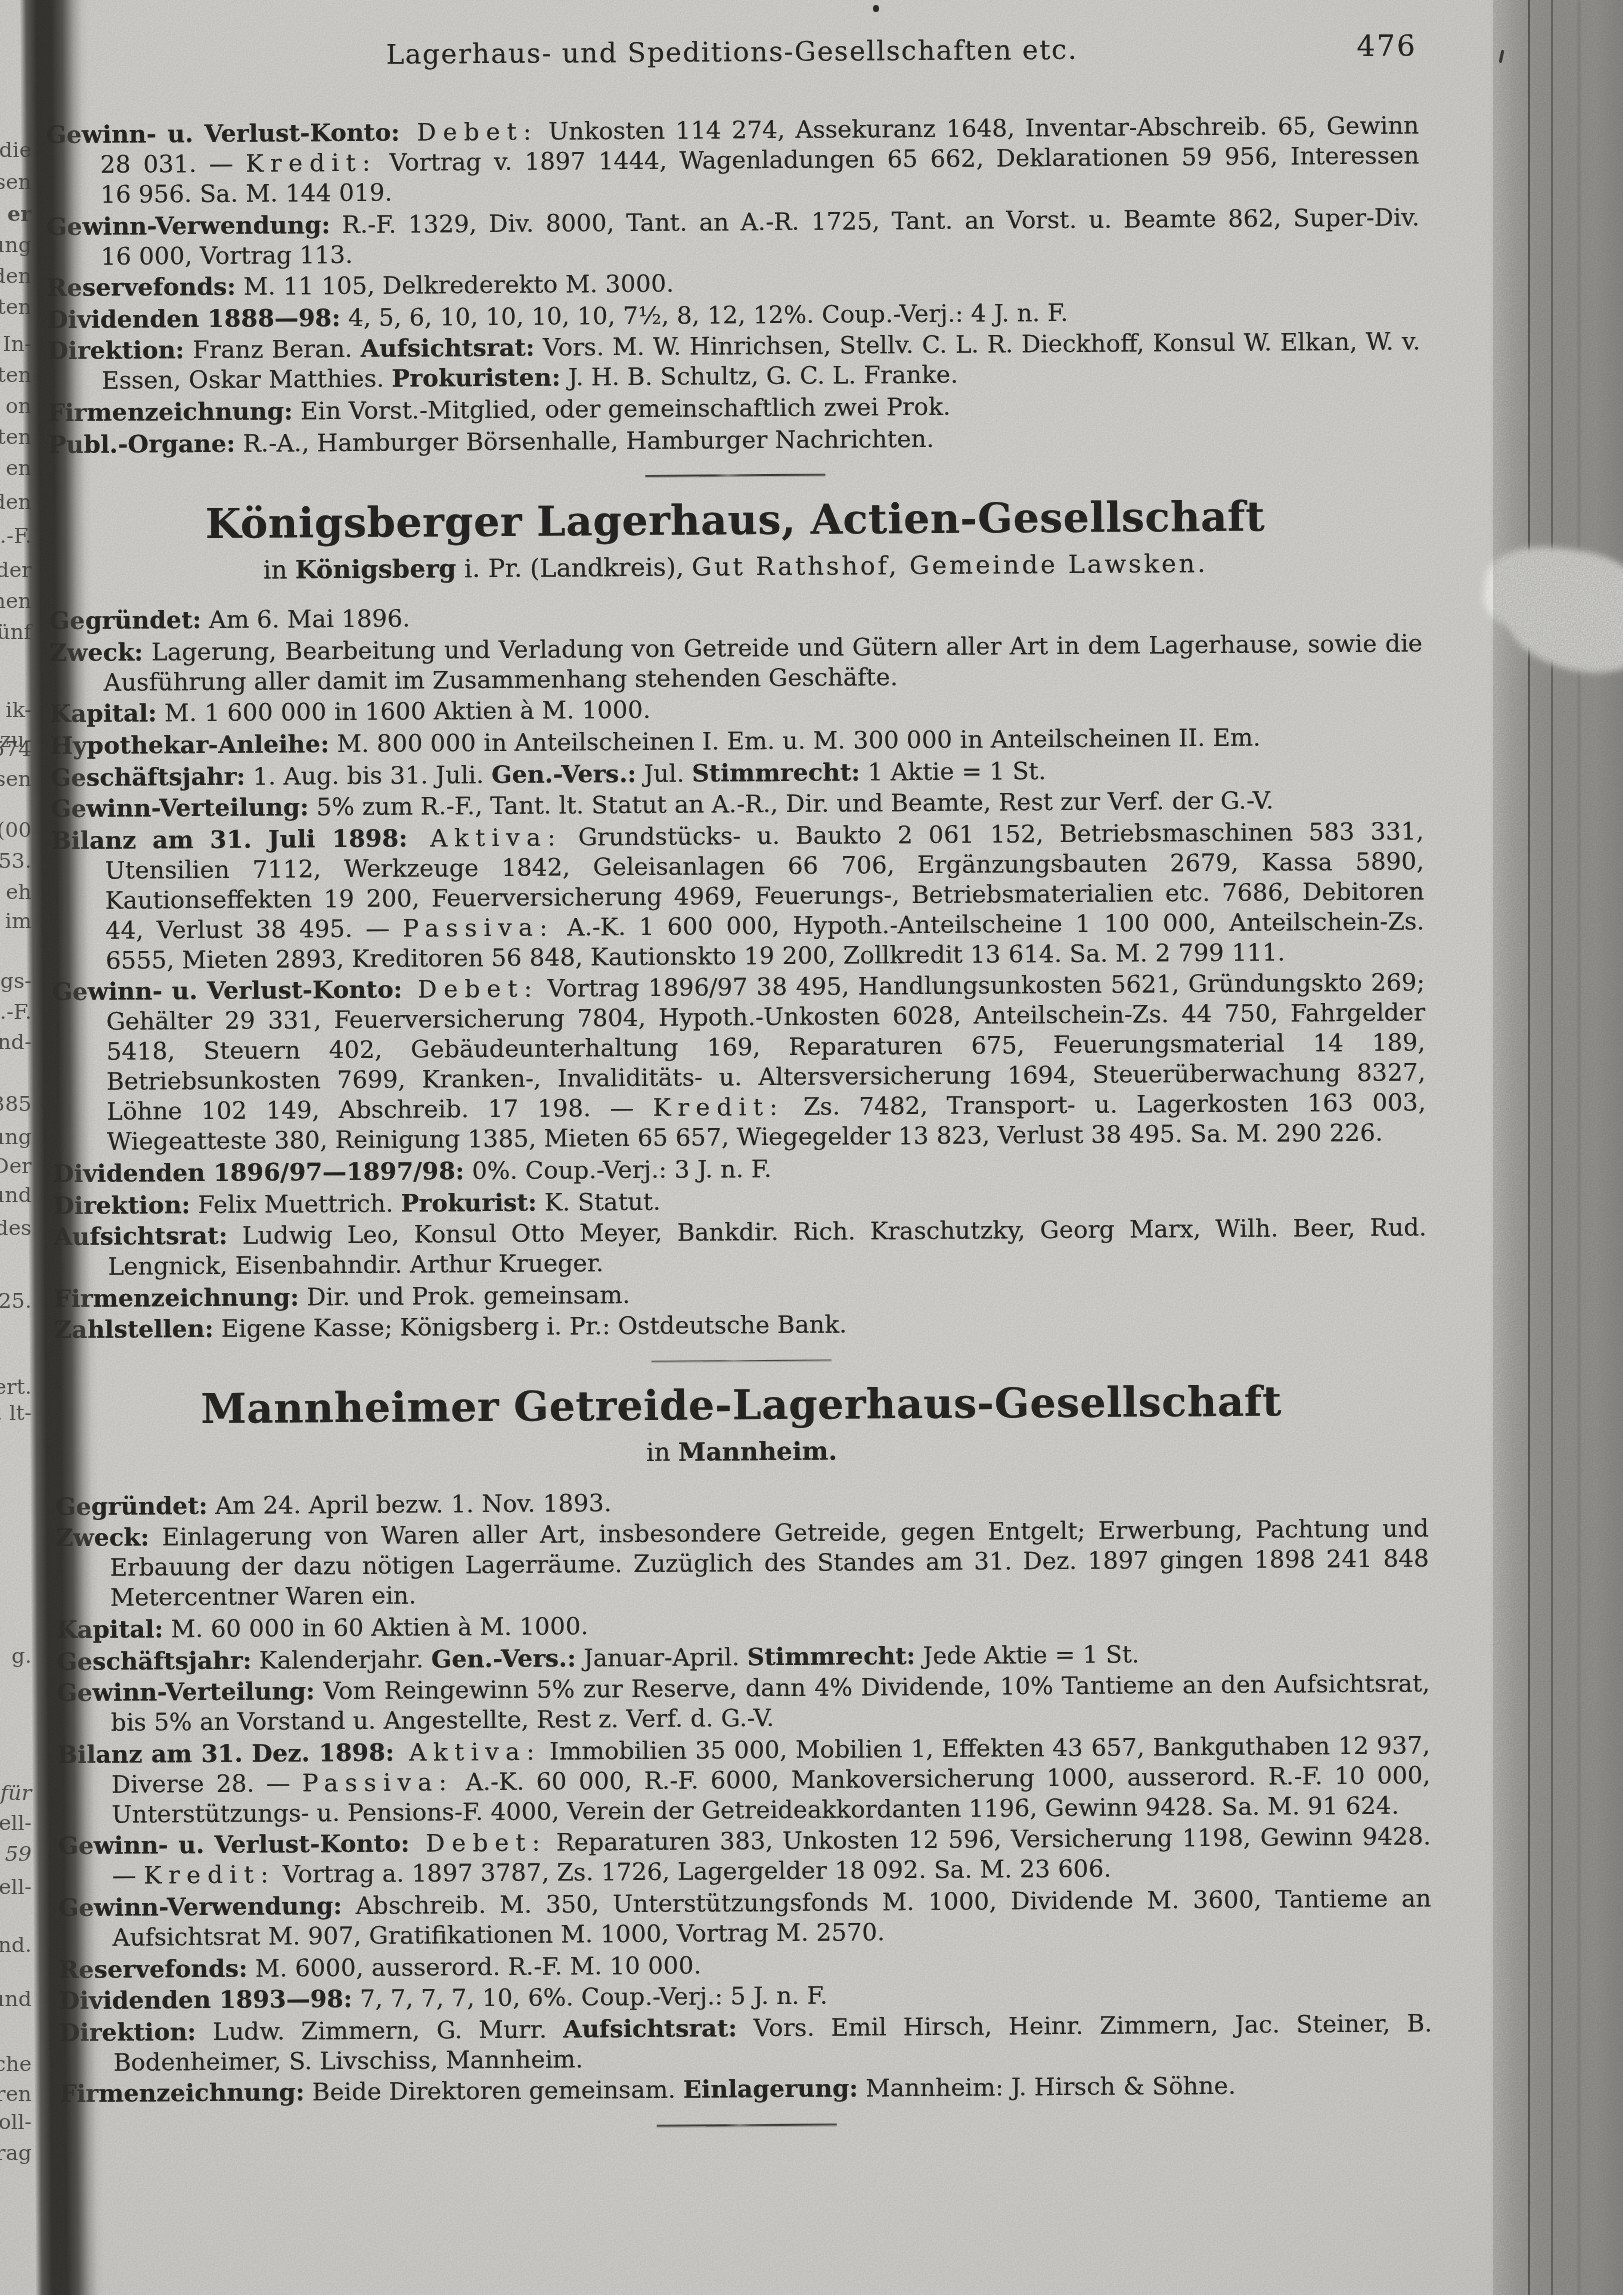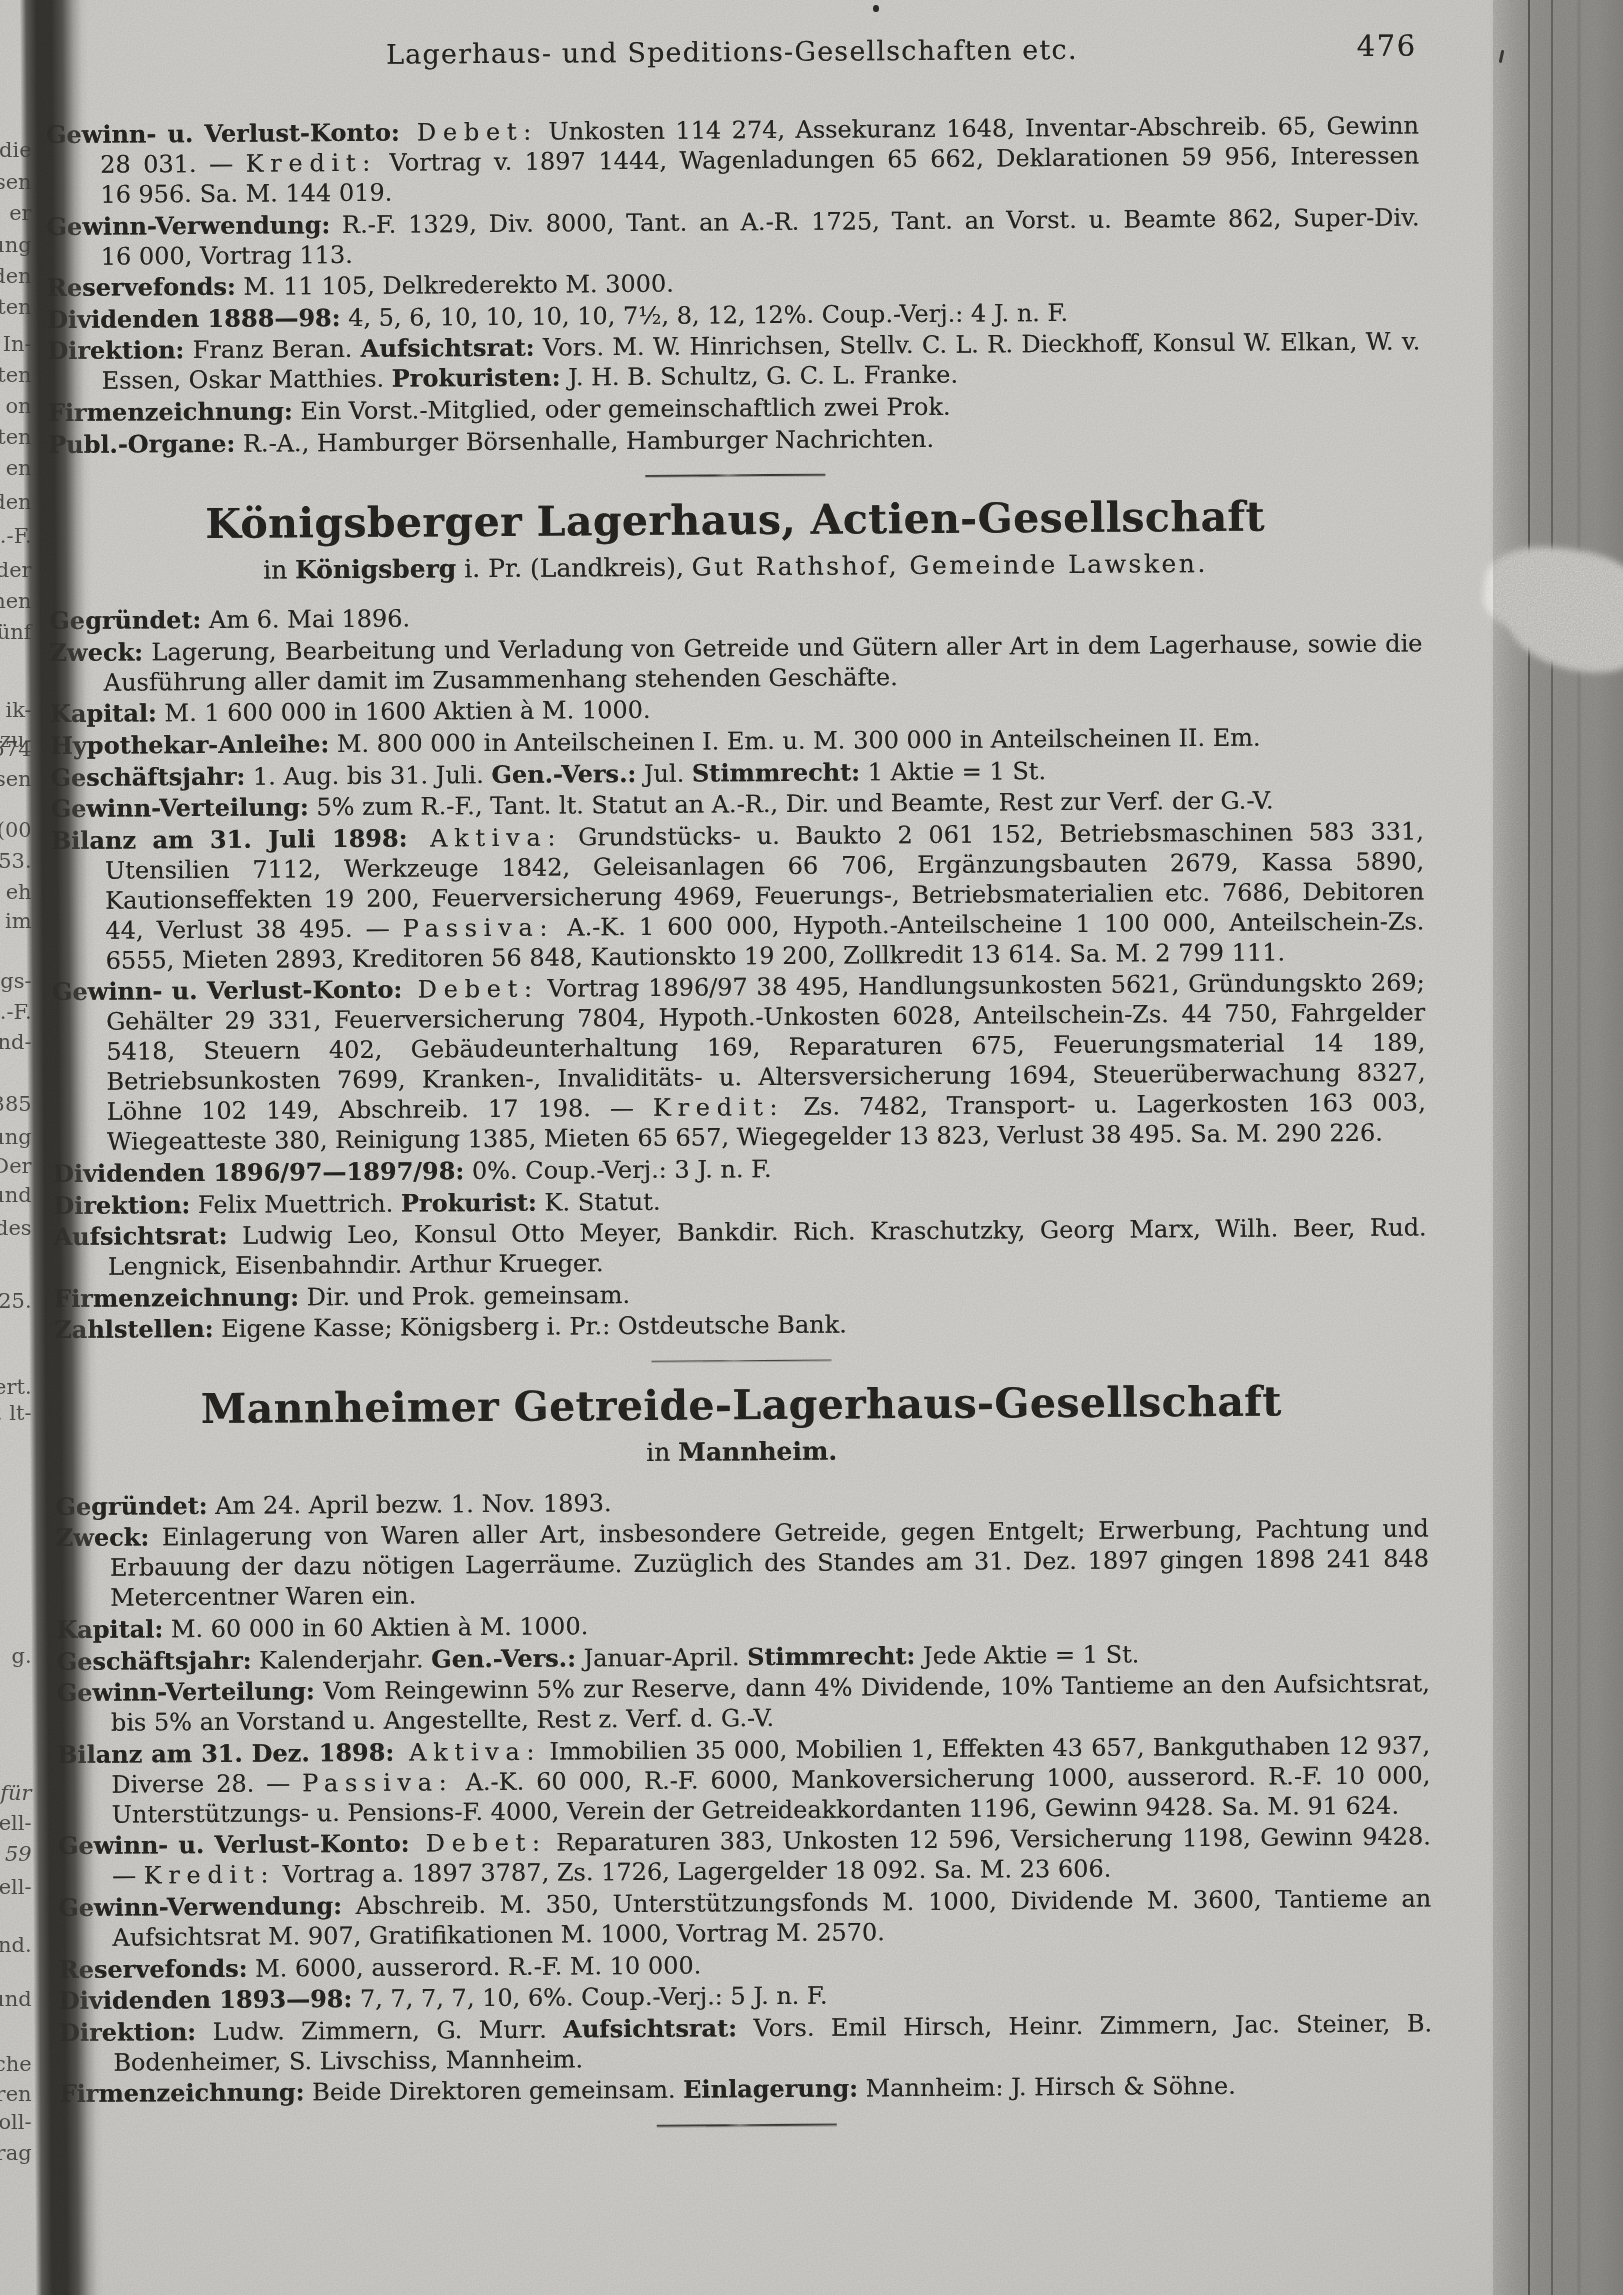--- a/index.html
+++ b/index.html
@@ -60,21 +60,21 @@
   .grain{position:absolute;left:0;top:0;z-index:9;pointer-events:none;}
 </style>
 </head>
 <body>
 
 <div class="page">
 
   <div class="left-frags" id="left-frags">
       <span class="frag" style="top: 140px; text-align: center;">die</span>
       <span class="frag" style="top: 172px;">sen</span>
-      <span class="frag" style="top: 203px;">er</span>
+      <span class="frag" style="top: 203px; font-weight: bold;">er</span>
       <span class="frag" style="top: 235px;">ung</span>
       <span class="frag" style="top: 266px;">den</span>
       <span class="frag" style="top: 297px;">lten</span>
       <span class="frag" style="top: 334px;">In-</span>
       <span class="frag" style="top: 365px;">ten</span>
       <span class="frag" style="top: 396px;">on</span>
       <span class="frag" style="top: 427px;">ten</span>
       <span class="frag" style="top: 458px;">en</span>
       <span class="frag" style="top: 492px;">den</span>
       <span class="frag" style="top: 526px;">s.-F.</span>

